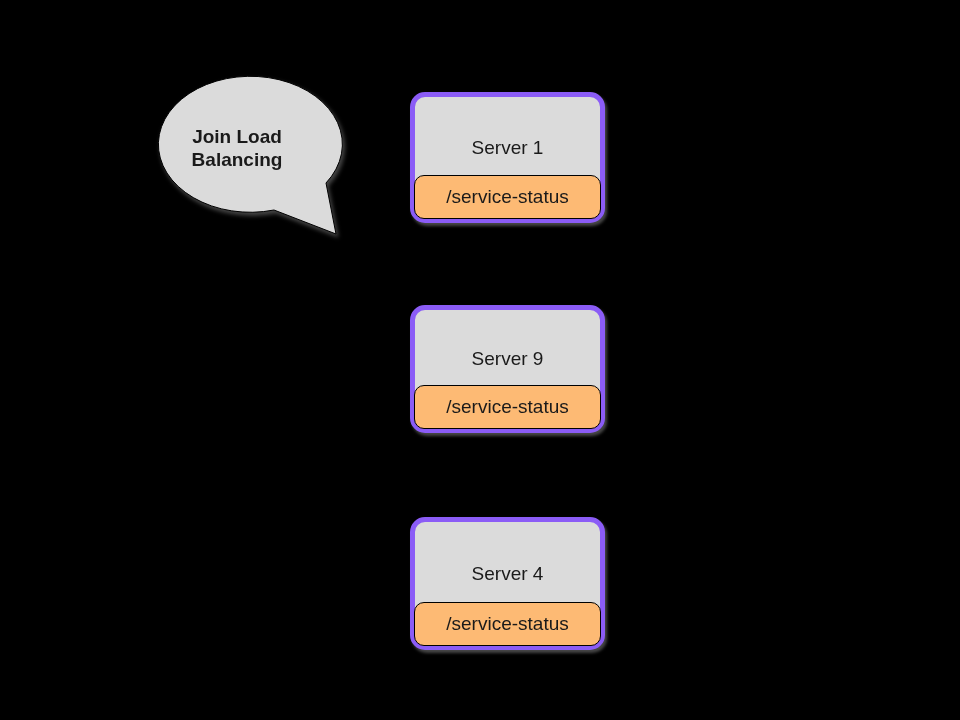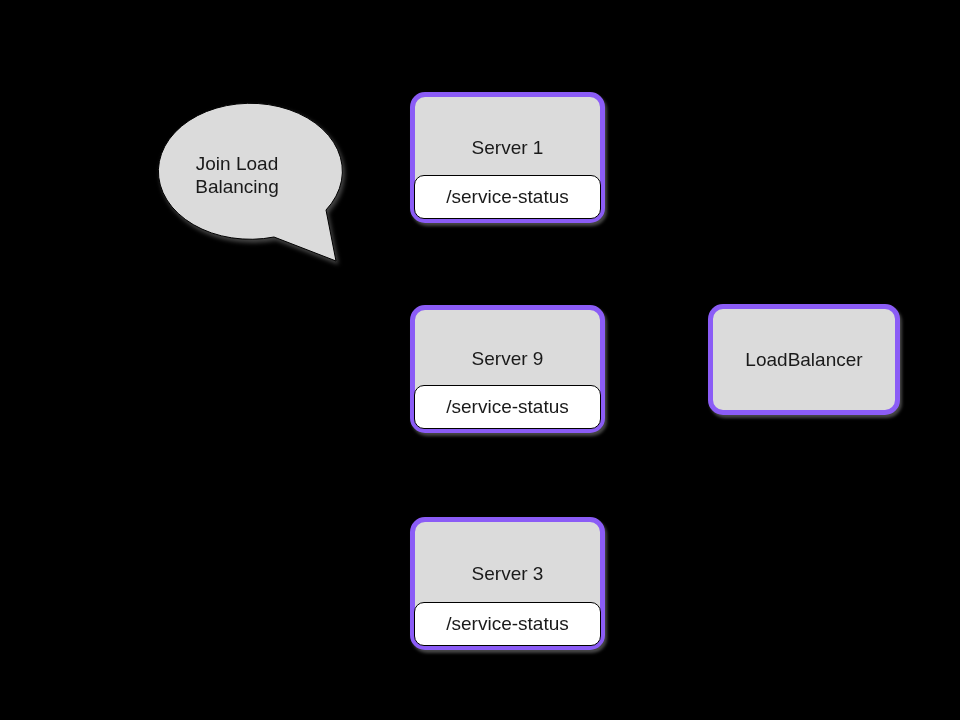--- a/index.html
+++ b/index.html
@@ -32,32 +32,32 @@
   .server-1 { left: 410px; top: 92px;  width: 195px; height: 131px; }
   .server-2 { left: 410px; top: 305px; width: 195px; height: 128px; }
   .server-3 { left: 410px; top: 517px; width: 195px; height: 133px; }
   .server-label {
     position: absolute; left: 0; right: 0; top: 0; bottom: 44px;
     display: flex; align-items: center; justify-content: center;
     transform: translateY(12px);
   }
   .endpoint {
     position: absolute; left: -1px; right: -1px; bottom: -1px; height: 44px;
-    background: #ffffff;
+    background: #fdba74;
     border: 1px solid #000000;
     border-radius: 10px;
     display: flex; align-items: center; justify-content: center;
     font-size: 19px;
   }
 
   .deployment-tool { left: 19px;  top: 303px; width: 263px; height: 111px; padding: 0 14px; }
   .load-balancer  { left: 708px; top: 304px; width: 192px; height: 111px; }
 
   
-  .bubble-wrap { position: absolute; left: 140px; top: 89px; width: 210px; height: 180px; }
+  .bubble-wrap { position: absolute; left: 140px; top: 62px; width: 210px; height: 180px; font-weight: bold; }
   .bubble-wrap svg { position: absolute; inset: 0; filter: drop-shadow(2px 3px 2px rgba(140,140,140,0.5)); }
   .bubble-text {
     position: absolute; left: 37px; top: 32px; width: 120px; height: 108px;
     display: flex; align-items: center; justify-content: center;
     text-align: center; font-size: 19px; line-height: 1.22;
   }
 </style>
 </head>
 <body>
 
@@ -74,22 +74,19 @@
     <div class="server-label">Server 1</div>
     <div class="endpoint">/service-status</div>
   </div>
 
   <div class="shape server server-2">
     <div class="server-label">Server 9</div>
     <div class="endpoint">/service-status</div>
   </div>
 
   <div class="shape server server-3">
-    <div class="server-label">Server 3</div>
+    <div class="server-label">Server 4</div>
     <div class="endpoint">/service-status</div>
   </div>
 
 
-  <div class="shape load-balancer">
-    <span>LoadBalancer</span>
-  </div>
 
 </div>
 
 </body></html>

